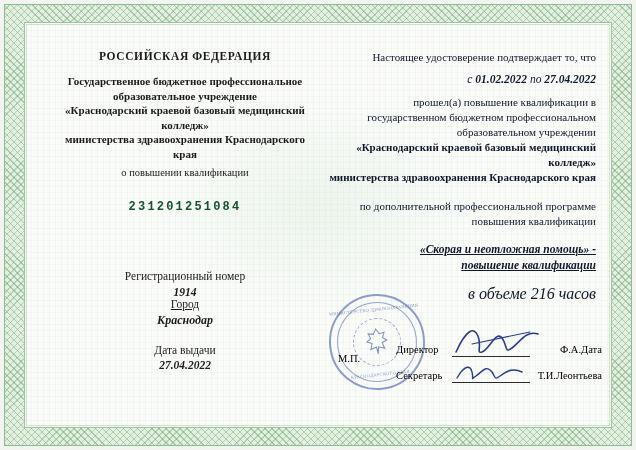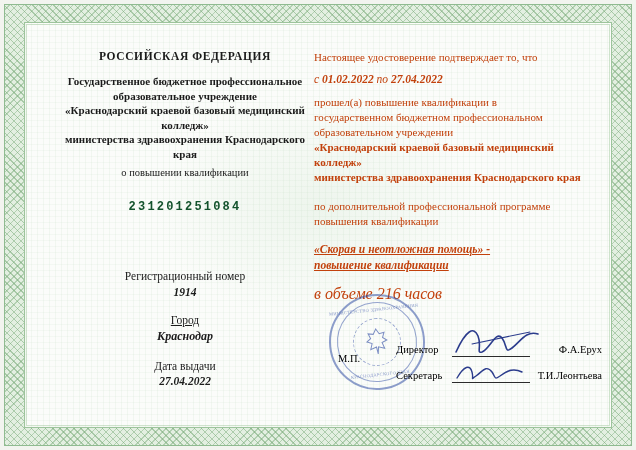--- a/index.html
+++ b/index.html
@@ -70,22 +70,22 @@
     top: 18px;
     width: 262px;
     text-align: center;
     color: #1b1b1b;
   }
   .col-right {
     position: absolute;
     right: 6px;
     top: 18px;
     width: 282px;
-    text-align: left;
-    color: #c2410c;
+    text-align: right;
+    color: #0f172a;
   }
 
   .rf-title {
     font-size: 11.5px;
     font-weight: bold;
     letter-spacing: 0.6px;
     margin-bottom: 12px;
   }
   .org-line {
     font-size: 11px;
@@ -109,21 +109,21 @@
     font-size: 12px;
     letter-spacing: 2.2px;
     color: #14532d;
     font-family: "Liberation Mono", monospace;
     font-weight: bold;
   }
 
   .reg-block { margin-top: 56px; font-size: 11.5px; }
   .reg-label { font-weight: normal; }
   .reg-value { font-style: italic; font-weight: bold; margin-top: 4px; font-size: 11.5px; }
-  .city-label { margin-top: 16px; font-size: 11.5px; text-decoration: underline; }
+  .city-label { font-size: 11.5px; text-decoration: underline; }
   .city-value { font-style: italic; font-weight: bold; margin-top: 3px; font-size: 12px; }
   .date-label { margin-top: 16px; font-size: 11.5px; }
   .date-value { font-style: italic; font-weight: bold; margin-top: 3px; font-size: 11.5px; }
 
   
   .r-line { font-size: 11px; line-height: 15px; }
   .r-name {
     font-size: 13px;
     font-weight: bold;
     font-style: italic;
@@ -318,21 +318,21 @@
       </div>
       <div class="stamp-text-bottom">КРАСНОДАРСКОГО КРАЯ</div>
     </div>
 
     <div class="sig-area">
       <div class="mp">М.П.</div>
 
       <div class="sig-row">
         <span class="sig-role">Директор</span>
         <span class="sig-line"></span>
-        <span class="sig-person">Ф.А.Ерух</span>
+        <span class="sig-person">Ф.А.Дата</span>
         <svg class="scribble" style="left:118px; top:-16px;" width="90" height="34" viewBox="0 0 90 34">
           <path d="M4 28 C14 6, 22 2, 26 12 C30 22, 24 30, 30 28 C38 25, 44 6, 50 14 C56 22, 52 30, 60 24 C68 18, 74 6, 86 10" fill="none" stroke="#2b3c8c" stroke-width="1.6" stroke-linecap="round"></path>
           <path d="M20 20 L78 8" fill="none" stroke="#2b3c8c" stroke-width="1.1" stroke-linecap="round"></path>
         </svg>
       </div>
 
       <div class="sig-row">
         <span class="sig-role">Секретарь</span>
         <span class="sig-line"></span>
         <span class="sig-person">Т.И.Леонтьева</span>

